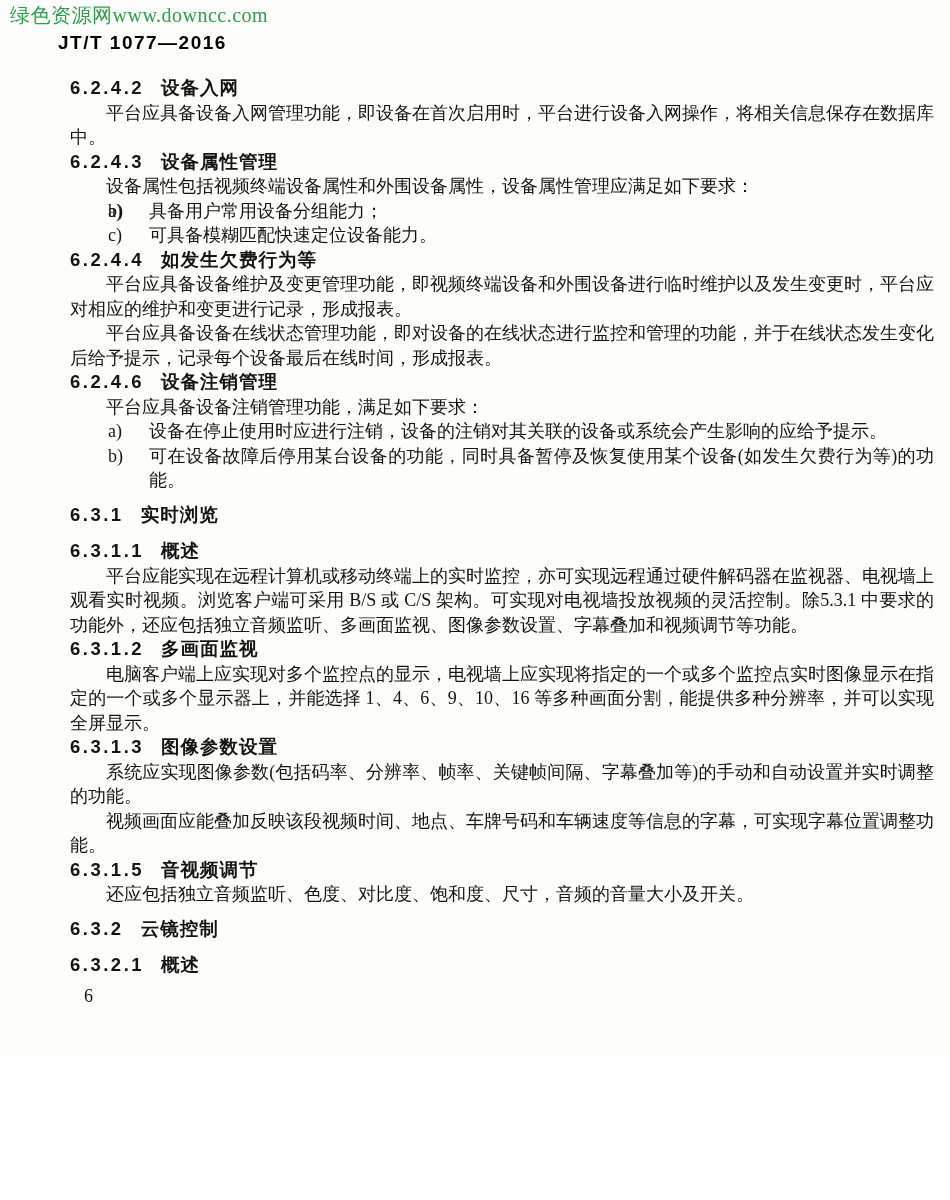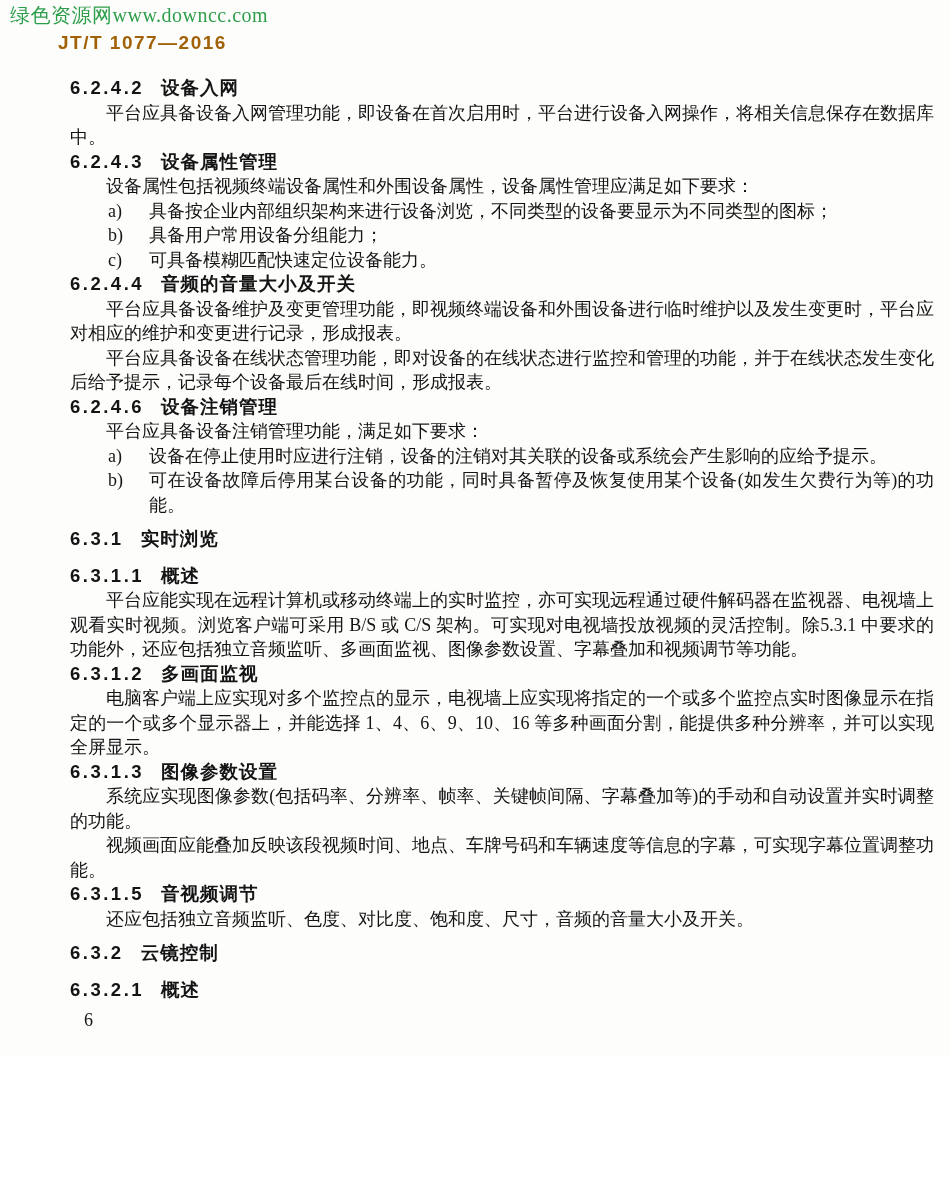--- a/index.html
+++ b/index.html
@@ -23,21 +23,21 @@
     letter-spacing: 0.5px;
     white-space: nowrap;
   }
   .doc-code {
     position: absolute;
     left: 58px; top: 32px;
     font-family: "Liberation Sans", sans-serif;
     font-weight: bold;
     font-size: 19px;
     letter-spacing: 1.5px;
-    color: #a16207;
+    color: #000000;
   }
   .doc-body {
     position: absolute;
     left: 70px; top: 76px;
     width: 864px;
     font-size: 18px;
     line-height: 24.5px;
     text-align: justify;
   }
   .para {
@@ -78,24 +78,24 @@
   <div class="watermark" style="color: rgb(46, 158, 75);">绿色资源网www.downcc.com</div>
 
   <div class="doc-code">JT/T 1077—2016</div>
 
   <div class="doc-body" id="doc-body">
 
     <div class="clause-h h4"><span class="num">6.2.4.2</span><span class="title">设备入网</span></div>
       <div class="para">平台应具备设备入网管理功能，即设备在首次启用时，平台进行设备入网操作，将相关信息保存在数据库中。</div>
       <div class="clause-h h4"><span class="num">6.2.4.3</span><span class="title">设备属性管理</span></div>
       <div class="para">设备属性包括视频终端设备属性和外围设备属性，设备属性管理应满足如下要求：</div>
-      <div class="list-item"><span class="li-label">a)</span><span class="li-text">具备按企业内部组织架构来进行设备浏览，不同类型的设备要显示为不同类型的图标；</span></div>
+      <div class="list-item"><span class="li-label">a)</span></div>
       <div class="list-item"><span class="li-label">b)</span><span class="li-text">具备用户常用设备分组能力；</span></div>
       <div class="list-item"><span class="li-label">c)</span><span class="li-text">可具备模糊匹配快速定位设备能力。</span></div>
-      <div class="clause-h h4"><span class="num">6.2.4.4</span><span class="title">音频的音量大小及开关</span></div>
+      <div class="clause-h h4"><span class="num">6.2.4.4</span><span class="title">如发生欠费行为等</span></div>
       <div class="para">平台应具备设备维护及变更管理功能，即视频终端设备和外围设备进行临时维护以及发生变更时，平台应对相应的维护和变更进行记录，形成报表。</div>
       <div class="para">平台应具备设备在线状态管理功能，即对设备的在线状态进行监控和管理的功能，并于在线状态发生变化后给予提示，记录每个设备最后在线时间，形成报表。</div>
       <div class="clause-h h4"><span class="num">6.2.4.6</span><span class="title">设备注销管理</span></div>
       <div class="para">平台应具备设备注销管理功能，满足如下要求：</div>
       <div class="list-item"><span class="li-label">a)</span><span class="li-text">设备在停止使用时应进行注销，设备的注销对其关联的设备或系统会产生影响的应给予提示。</span></div>
       <div class="list-item"><span class="li-label">b)</span><span class="li-text">可在设备故障后停用某台设备的功能，同时具备暂停及恢复使用某个设备(如发生欠费行为等)的功能。</span></div>
       <div class="clause-h h3"><span class="num">6.3.1</span><span class="title">实时浏览</span></div>
       <div class="clause-h h4"><span class="num">6.3.1.1</span><span class="title">概述</span></div>
       <div class="para">平台应能实现在远程计算机或移动终端上的实时监控，亦可实现远程通过硬件解码器在监视器、电视墙上观看实时视频。浏览客户端可采用 B/S 或 C/S 架构。可实现对电视墙投放视频的灵活控制。除5.3.1 中要求的功能外，还应包括独立音频监听、多画面监视、图像参数设置、字幕叠加和视频调节等功能。</div>
       <div class="clause-h h4"><span class="num">6.3.1.2</span><span class="title">多画面监视</span></div>

